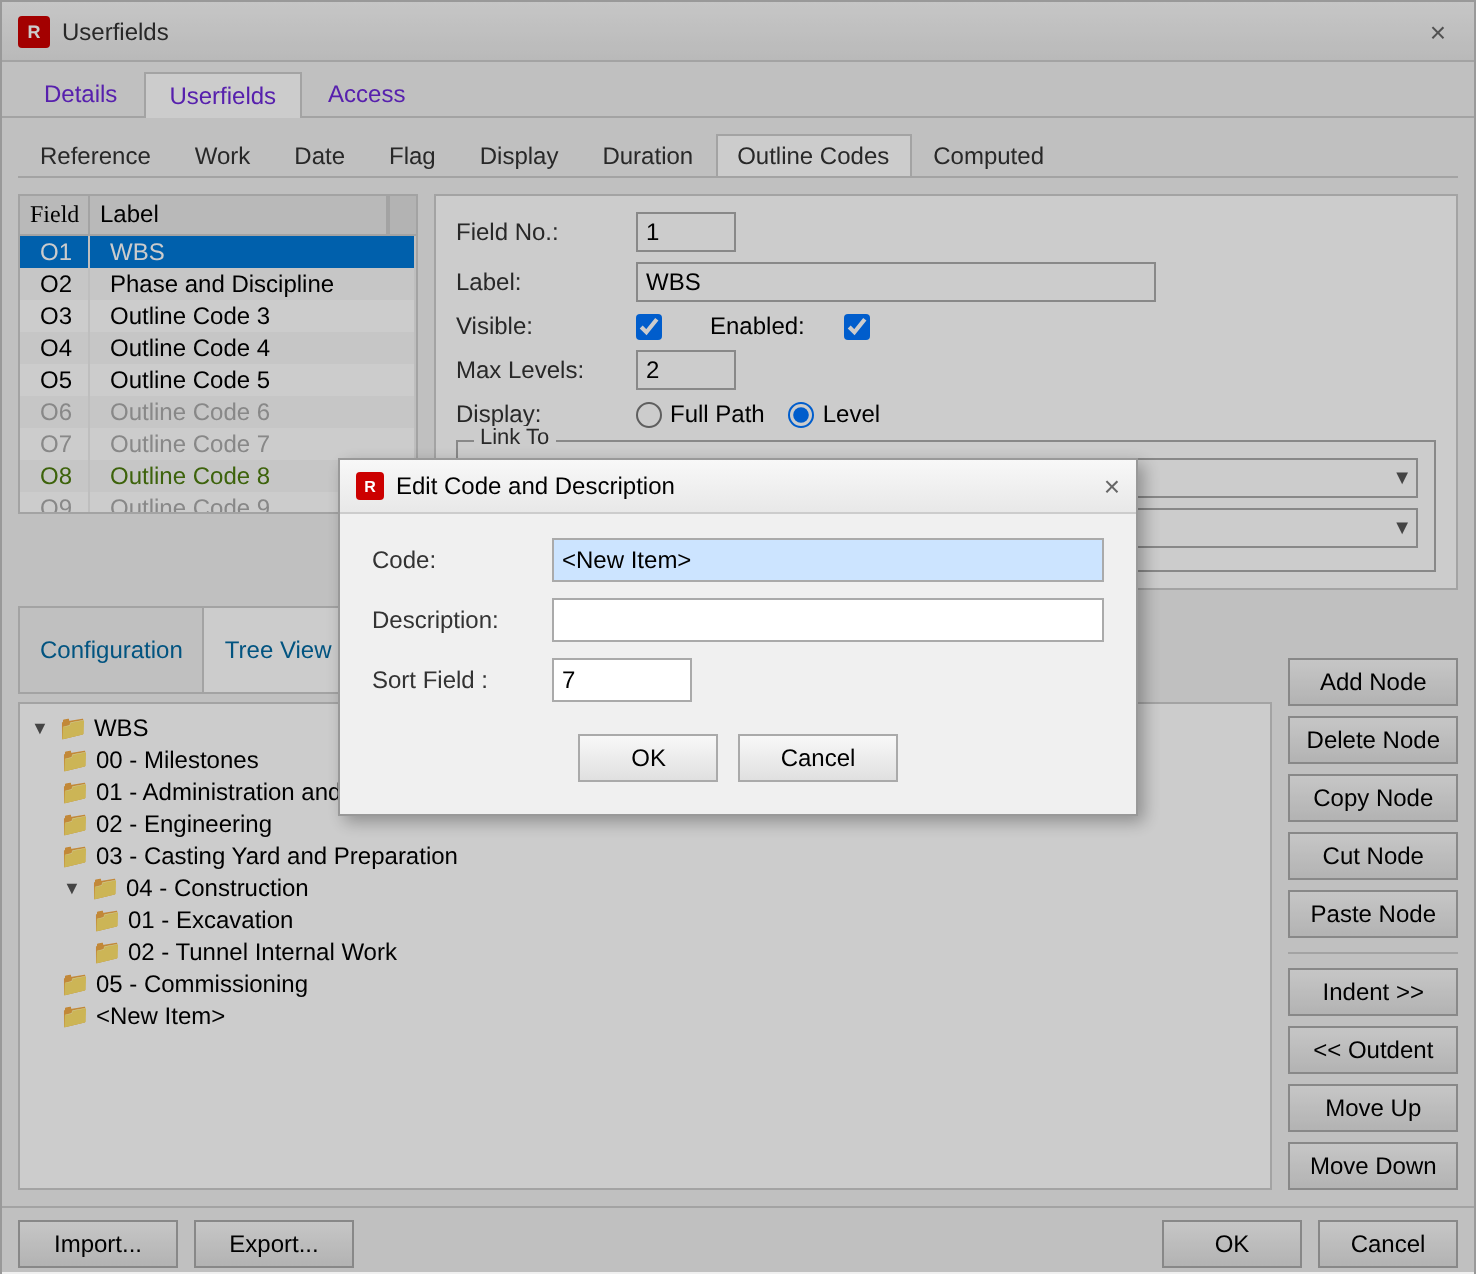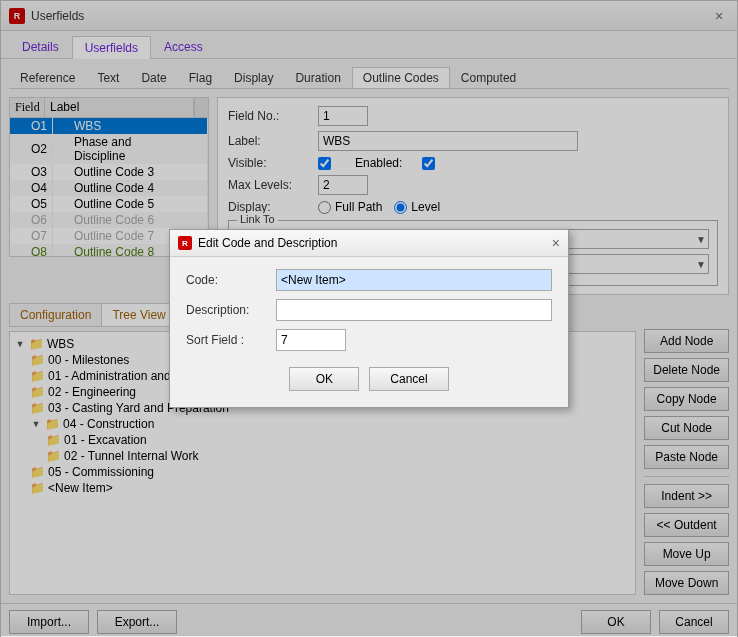--- a/index.html
+++ b/index.html
@@ -27,21 +27,21 @@
     .form-input-wide { width: 260px; }
     .form-input-narrow { width: 50px; }
     .checkbox-row { display: flex; align-items: center; gap: 16px; }
     .checkbox-item { display: flex; align-items: center; gap: 4px; }
     .radio-row { display: flex; align-items: center; gap: 12px; }
     .radio-item { display: flex; align-items: center; gap: 4px; }
     .group-box { border: 1px solid #aaa; padding: 4px 8px 6px; margin-top: 4px; position: relative; }
     .group-box-label { position: absolute; top: -8px; left: 8px; background: #fff; padding: 0 3px; font-size: 11px; color: #333; }
     .select-arrow { font-size: 10px; color: #555; }
     .tab-bar-views { display: flex; margin-bottom: 4px; }
-    .tab-view { padding: 4px 10px; cursor: pointer; border: 1px solid #ccc; background: #f0f0f0; margin-right: -1px; color: #a16207; }
+    .tab-view { padding: 14px 10px; cursor: pointer; border: 1px solid #ccc; background: #f0f0f0; margin-right: -1px; color: #0369a1; }
     .tab-view.active { background: #fff; z-index: 1; }
     .tree-panel { flex: 1; background: #fff; border: 1px solid #ccc; overflow: auto; padding: 4px; }
     .tree-item { padding: 1px 0; display: flex; align-items: center; gap: 3px; }
     .tree-expand { width: 12px; height: 12px; display: inline-flex; align-items: center; justify-content: center; font-size: 9px; color: #555; }
     .indent-1 { margin-left: 16px; }
     .indent-2 { margin-left: 32px; }
     .tree-label-text { font-size: 12px; }
     .btn { border: 1px solid #aaa; background: linear-gradient(to bottom, #f8f8f8, #e0e0e0); padding: 3px 8px; cursor: pointer; min-width: 80px; height: 24px; text-align: center; display: flex; align-items: center; justify-content: center; }
     .bottom-bar { display: flex; justify-content: space-between; align-items: center; padding: 6px 8px; border-top: 1px solid #ccc; background: #f0f0f0; }
     .bottom-right { display: flex; gap: 8px; }
@@ -49,21 +49,21 @@
     .list-header { display: flex; background: #e8e8e8; border: 1px solid #ccc; border-bottom: none; }
     .list-header-cell { padding: 2px 5px; font-weight: normal; border-right: 1px solid #ccc; }
     .list-header-cell:first-child { width: 35px; font-family: Liberation Serif, serif; }
     .list-header-cell:last-child { flex: 1; }
     .list-body { border: 1px solid #ccc; overflow-y: auto; max-height: 140px; }
     .list-row { display: flex; align-items: center; }
     .list-row:nth-child(odd) { background: #fff; }
     .list-row:nth-child(even) { background: #f8f8f8; }
     .list-row.selected { background: #0078d7; color: white; }
     .list-row.selected .list-cell { color: white; }
-    .list-cell { padding: 1px 21px; border-right: 1px solid #eee; }
+    .list-cell { padding: 1px 10px; border-right: 1px solid #eee; }
     .list-cell:first-child { width: 35px; }
     .list-cell:last-child { flex: 1; }
     .modal-overlay { position: absolute; top: 0; left: 0; width: 100%; height: 100%; background: rgba(0,0,0,0.2); display: flex; align-items: center; justify-content: center; z-index: 100; }
     .modal { background: #f0f0f0; border: 1px solid #999; width: 400px; box-shadow: 3px 3px 8px rgba(0,0,0,0.3); }
     .modal-title { background: linear-gradient(to bottom, #f8f8f8, #e8e8e8); border-bottom: 1px solid #ccc; display: flex; align-items: center; justify-content: space-between; padding: 5px 8px; }
     .modal-title-left { display: flex; align-items: center; gap: 6px; }
     .modal-icon { width: 14px; height: 14px; background: #c00; border-radius: 2px; display: flex; align-items: center; justify-content: center; color: white; font-size: 8px; font-weight: bold; }
     .modal-close { cursor: pointer; font-size: 14px; color: #666; }
     .modal-content { padding: 12px 16px; }
     .modal-row { display: flex; align-items: center; margin-bottom: 8px; }
@@ -90,21 +90,21 @@
   <div class="tab-bar-top tab-row">
     <div class="tab-top">Details</div>
     <div class="tab-top active">Userfields</div>
     <div class="tab-top">Access</div>
   </div>
 
   <div class="content">
 
     <div class="tab-bar-second tab-row" style="border-bottom:1px solid #ccc; margin-bottom:8px;">
       <div class="tab-second">Reference</div>
-      <div class="tab-second">Text</div>
+      <div class="tab-second">Work</div>
       <div class="tab-second">Date</div>
       <div class="tab-second">Flag</div>
       <div class="tab-second">Display</div>
       <div class="tab-second">Duration</div>
       <div class="tab-second active">Outline Codes</div>
       <div class="tab-second">Computed</div>
     </div>
 
     <div style="display:flex; gap:8px; margin-bottom:8px;">
 

